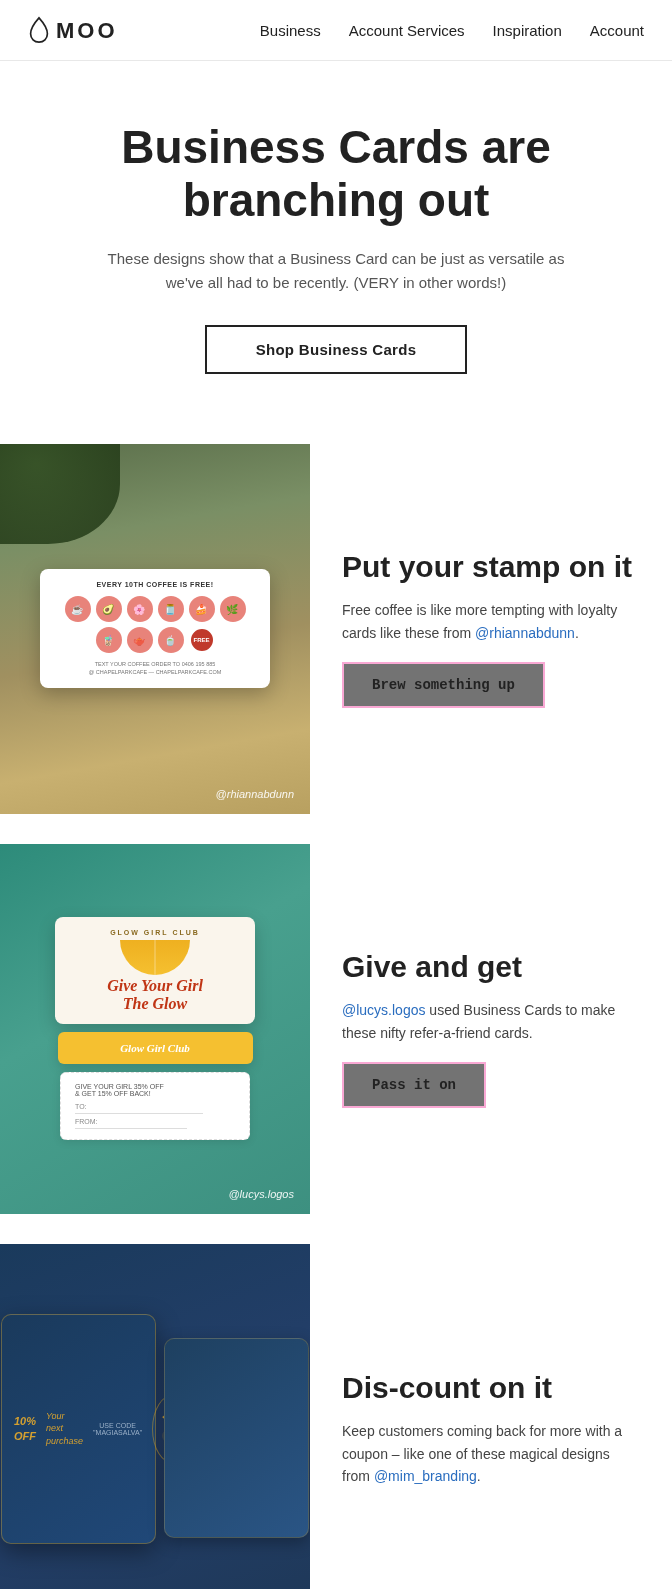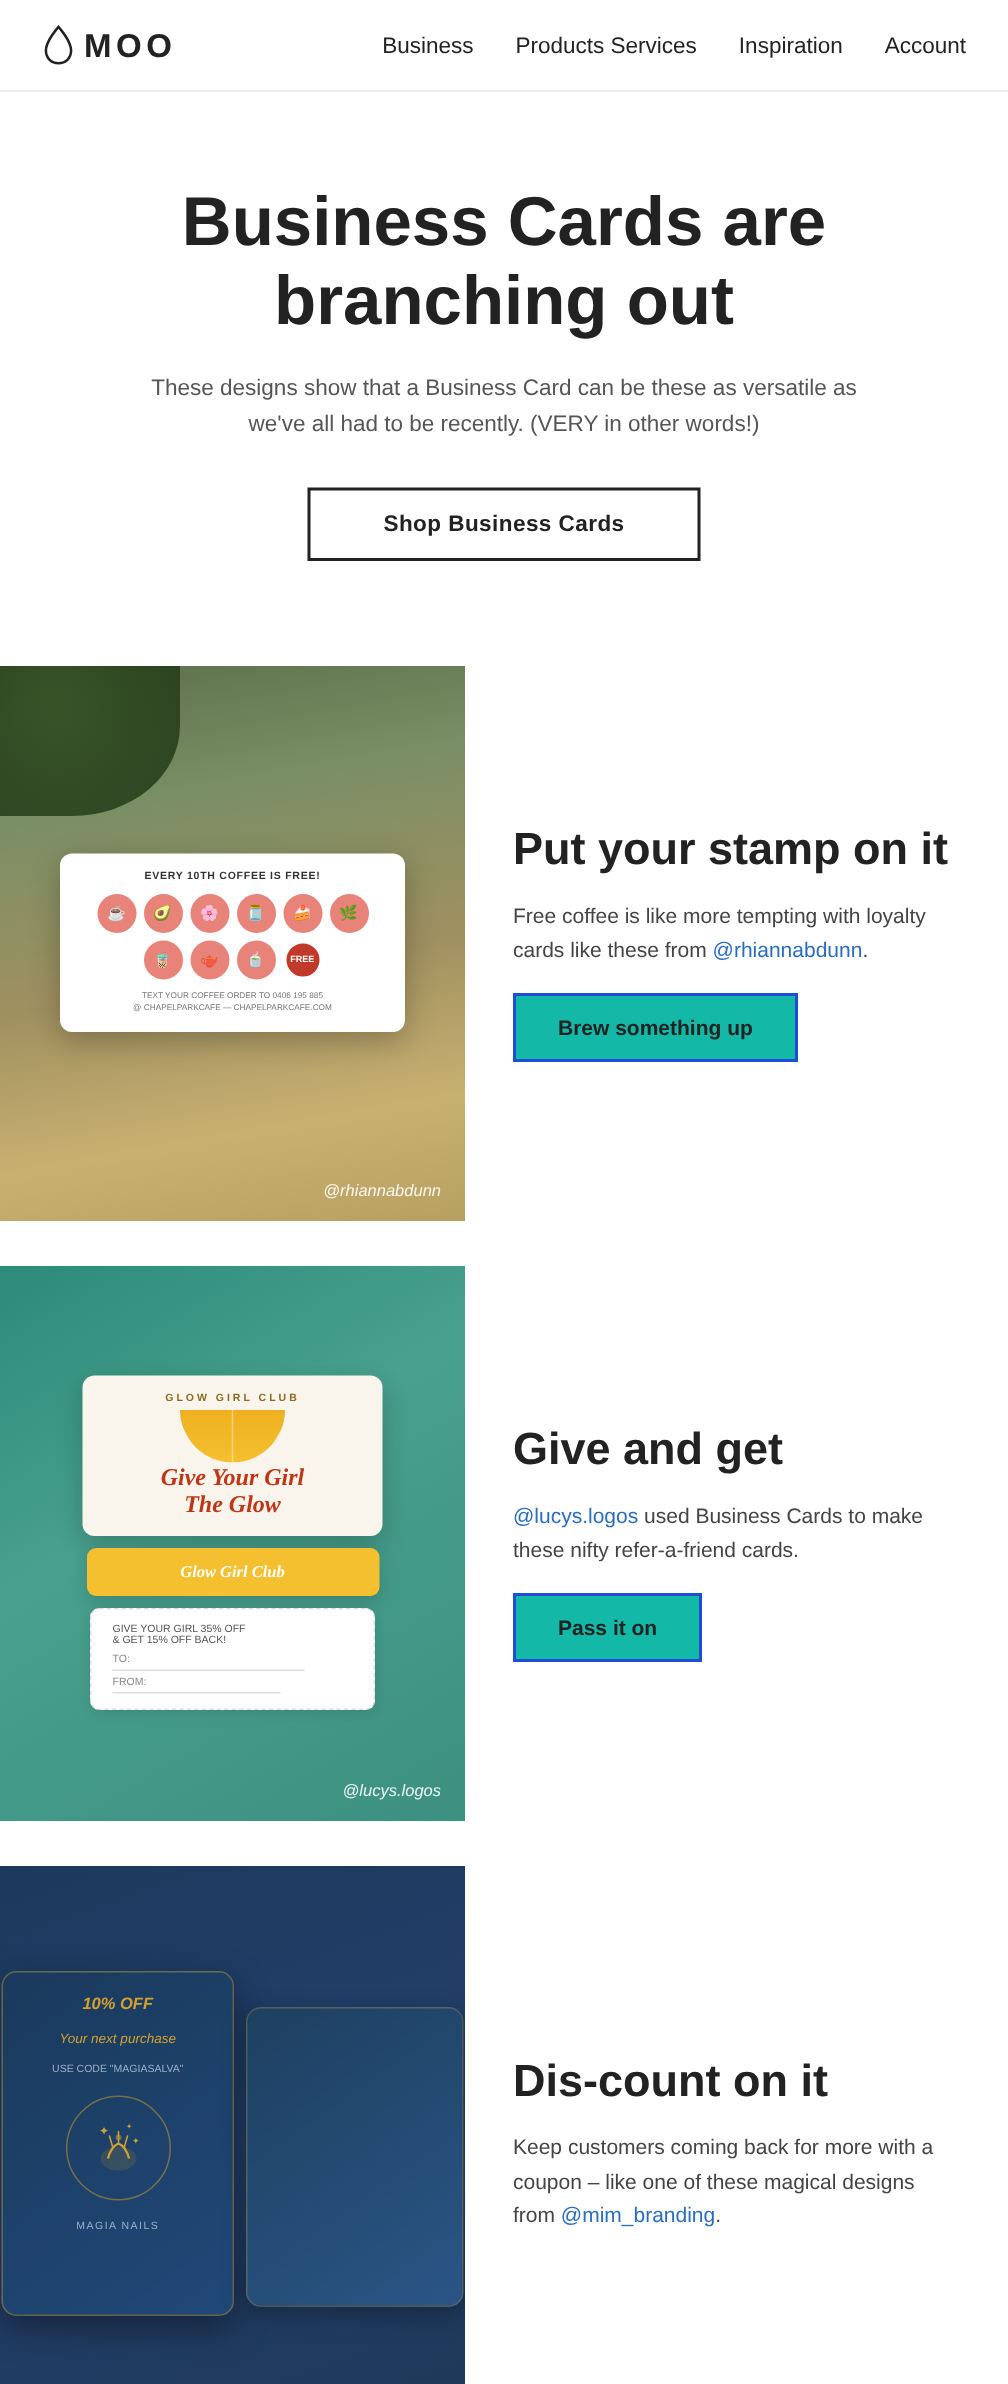--- a/index.html
+++ b/index.html
@@ -135,56 +135,57 @@
       color: #444;
       line-height: 1.6;
     }
     .section-link {
       color: #2a6dbf;
       text-decoration: none;
     }
     .section-btn {
       display: inline-block;
       padding: 13px 28px;
-      border: 2px solid #1d4ed8;
-      background: #14b8a6;
+      border: 2px solid #f9a8d4;
+      background: #737373;
       color: #222;
       font-size: 14px;
       font-weight: 600;
       cursor: pointer;
       width: fit-content;
       margin-top: 4px;
+      font-family: Liberation Mono, monospace;
     }
 
     
     .spacer { height: 30px; }
   </style>
 </head>
 <body>
 
 <div class="page-wrapper">
 
   <nav class="nav">
     <div class="logo">
       <svg class="logo-icon" viewBox="0 0 22 30" fill="none" xmlns="http://www.w3.org/2000/svg">
         <path d="M11 2 C11 2, 2 12, 2 19 C2 24.5 6 28 11 28 C16 28 20 24.5 20 19 C20 12 11 2 11 2Z" stroke="#222" stroke-width="1.8" fill="none"></path>
       </svg>
       <span>MOO</span>
     </div>
     <div class="nav-links">
       <a class="nav-link" href="#">Business</a>
-      <a class="nav-link" href="#">Products Services</a>
+      <a class="nav-link" href="#">Account Services</a>
       <a class="nav-link" href="#">Inspiration</a>
       <a class="nav-link" href="#">Account</a>
     </div>
   </nav>
 
   <section class="hero">
     <h1 class="hero-title">Business Cards are branching out</h1>
-    <p class="hero-subtitle">These designs show that a Business Card can be these as versatile as we've all had to be recently. (VERY in other words!)</p>
+    <p class="hero-subtitle">These designs show that a Business Card can be just as versatile as we've all had to be recently. (VERY in other words!)</p>
     <button class="hero-btn">Shop Business Cards</button>
   </section>
 
   <div class="spacer"></div>
 
   <div class="section-card">
     <div class="section-image img-coffee">
       <div class="section-image-placeholder">
 
         <div style="position:relative; width:100%; height:100%; display:flex; align-items:center; justify-content:center;">
@@ -271,21 +272,21 @@
 
   <div class="spacer"></div>
 
   <div class="section-card">
     <div class="section-image img-nails">
       <div class="section-image-placeholder">
         <div style="position:absolute; inset:0; background: linear-gradient(160deg, #1a3a5c 0%, #243f6a 50%, #1e3858 100%);"></div>
 
         <div style="position:relative; z-index:2; display:flex; gap:8px; align-items:flex-start;">
 
-          <div style="width:155px; min-height:230px; background: linear-gradient(145deg, #1a3a5c, #204878); border-radius:10px; padding:14px 12px; box-shadow: 0 8px 24px rgba(0,0,0,0.4); border:1px solid rgba(210,160,40,0.4); display:flex; flex-direction:column; align-items:center; gap:10px;">
+          <div style="width:155px; min-height:230px; background: linear-gradient(145deg, #1a3a5c, #204878); border-radius:10px; padding:14px 12px; box-shadow: 0 8px 24px rgba(0,0,0,0.4); border:1px solid rgba(210,160,40,0.4); display:flex; flex-direction:row; align-items:center; gap:10px;">
             <div style="font-size:11px; font-style:italic; color:#d4a030; font-weight:700; text-align:center; line-height:1.3;">10% OFF</div>
             <div style="font-size:9px; font-style:italic; color:#d4a030; text-align:left; line-height:1.4;">Your next purchase</div>
             <div style="font-size:7px; color:#9ab0c8; text-align:center;">USE CODE "MAGIASALVA"</div>
 
             <div style="width:70px; height:70px; border-radius:50%; border:1.5px solid rgba(210,160,40,0.5); display:flex; align-items:center; justify-content:center; margin:4px 0;">
               <svg width="42" height="42" viewBox="0 0 42 42" fill="none" xmlns="http://www.w3.org/2000/svg">
 
                 <ellipse cx="21" cy="28" rx="12" ry="8" fill="rgba(210,160,40,0.15)"></ellipse>
                 <path d="M14 28 Q16 20 21 18 Q26 20 28 28" stroke="#d4a030" stroke-width="1.5" fill="none"></path>
                 <path d="M21 18 L21 10 M17 20 L15 13 M25 20 L27 13" stroke="#d4a030" stroke-width="1" stroke-linecap="round"></path>

